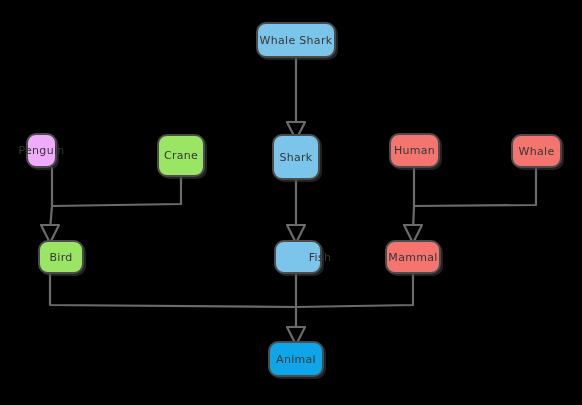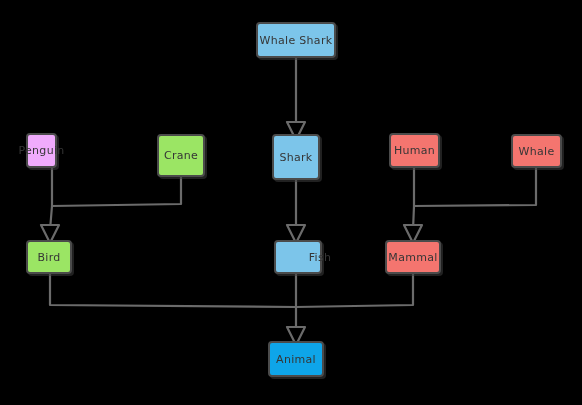--- a/index.html
+++ b/index.html
@@ -19,21 +19,21 @@
     position: absolute;
     left: 0;
     top: 0;
     width: 582px;
     height: 405px;
   }
   .node {
     position: absolute;
     box-sizing: border-box;
     border: 2px solid #4b4b4b;
-    border-radius: 4px;
+    border-radius: 10px;
     display: flex;
     align-items: center;
     justify-content: center;
     z-index: 3;
     box-shadow: 2px 2px 0 rgba(60,60,60,0.55);
   }
   .node-label {
     font-size: 11px;
     color: #363636;
     letter-spacing: 0.3px;
@@ -91,21 +91,21 @@
       </div>
       <div class="node" style="left: 272px; top: 134px; width: 48px; height: 46px; background: rgb(124, 197, 234); border-color: rgb(75, 75, 75);">
         <span class="node-label" style="color: rgb(54, 54, 54);">Shark</span>
       </div>
       <div class="node" style="left: 389px; top: 133px; width: 51px; height: 35px; background: rgb(244, 117, 111); border-color: rgb(75, 75, 75);">
         <span class="node-label" style="color: rgb(54, 54, 54);">Human</span>
       </div>
       <div class="node" style="left: 511px; top: 134px; width: 51px; height: 34px; background: rgb(244, 117, 111); border-color: rgb(75, 75, 75);">
         <span class="node-label" style="color: rgb(54, 54, 54);">Whale</span>
       </div>
-      <div class="node" style="left: 26px; top: 240px; width: 46px; height: 34px; background: rgb(155, 229, 100); border-color: rgb(75, 75, 75);">
+      <div class="node" style="left: 38px; top: 240px; width: 46px; height: 34px; background: rgb(155, 229, 100); border-color: rgb(75, 75, 75);">
         <span class="node-label" style="color: rgb(54, 54, 54);">Bird</span>
       </div>
       <div class="node" style="left: 274px; top: 240px; width: 44px; height: 34px; background: rgb(124, 197, 234); border-color: rgb(75, 75, 75); padding-left: 44px;">
         <span class="node-label" style="color: rgb(54, 54, 54);">Fish</span>
       </div>
       <div class="node" style="left: 385px; top: 240px; width: 56px; height: 34px; background: rgb(244, 117, 111); border-color: rgb(75, 75, 75);">
         <span class="node-label" style="color: rgb(54, 54, 54);">Mammal</span>
       </div>
       <div class="node" style="left: 268px; top: 341px; width: 56px; height: 36px; background: #0ea5e9; border-color: rgb(75, 75, 75);">
         <span class="node-label" style="color: rgb(54, 54, 54);">Animal</span>

